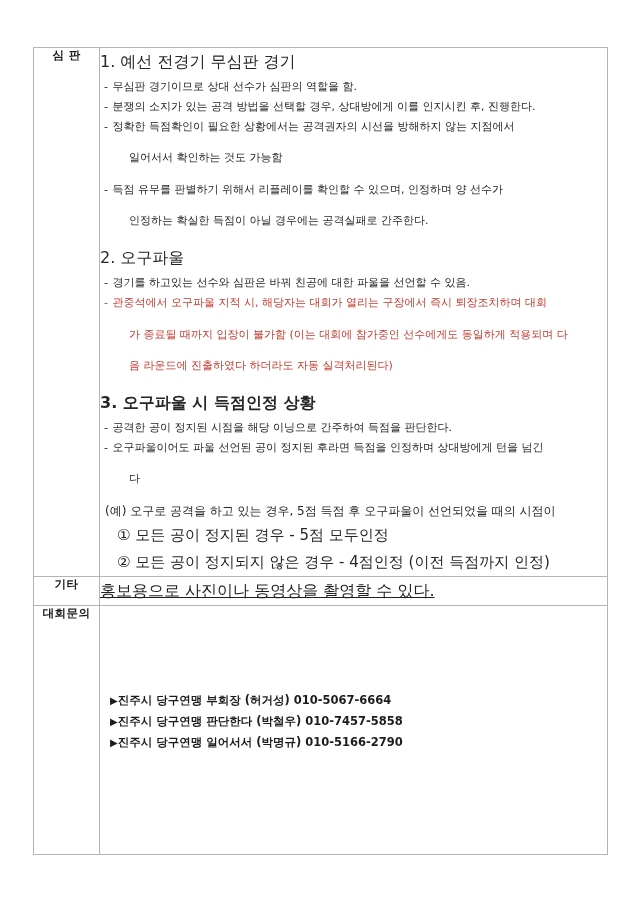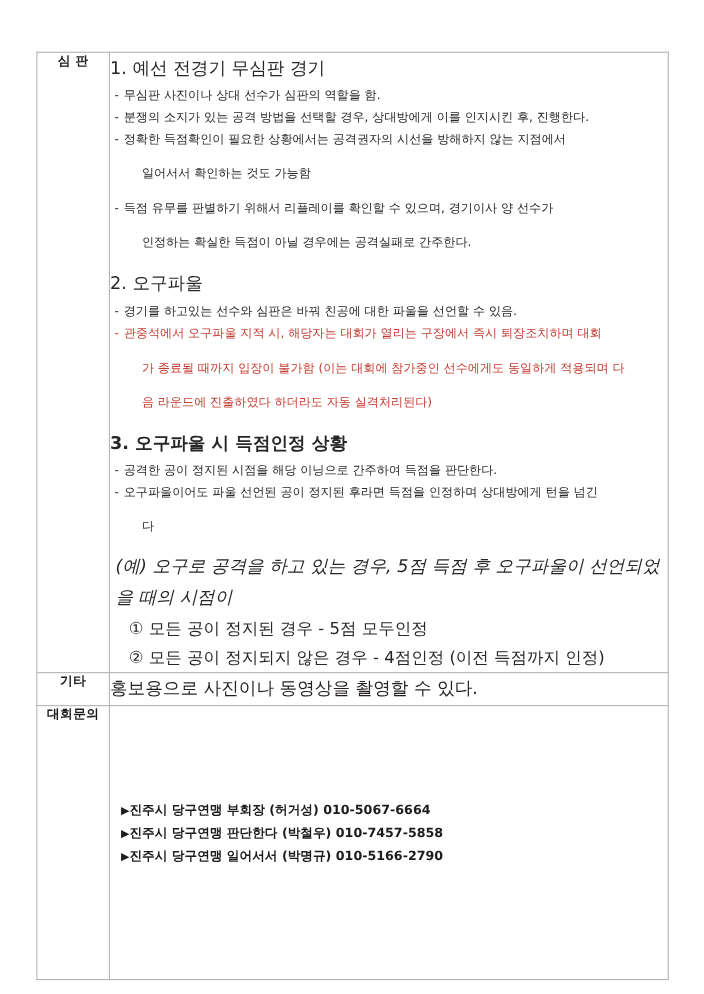--- a/index.html
+++ b/index.html
@@ -83,36 +83,36 @@
     padding-left: 17px;
     font-size: 11px;
     line-height: 1.78;
   }
 
   .item.red, .cont.red, .red { color: #c23b30; }
 
   .example {
     margin: 0;
     padding-left: 5px;
-    font-size: 16px;
-    line-height: 1.78;
-    font-style: italic;
+    font-size: 12px;
+    line-height: 1.78;
   }
 
   .numbered {
     margin: 0;
     padding-left: 17px;
     font-size: 15px;
     line-height: 1.78;
   }
 
   .other-cell {
     padding: 14px 8px 16px 10px;
     font-size: 11px;
     line-height: 1.78;
+    text-decoration: underline;
   }
 
   .contact-cell {
     padding: 0;
     height: 248px;
     position: relative;
   }
   .contact-list {
     position: absolute;
     left: 10px;
@@ -135,25 +135,25 @@
 
   <table class="doc-table">
     <tbody>
 
       <tr>
         <td class="label-cell">심 판</td>
         <td class="body-cell">
 
           <div class="block">
             <p class="heading">1. 예선 전경기 무심판 경기</p>
-            <p class="item"><span class="dash">-</span> <span>무심판 사진이나 상대 선수가 심판의 역할을 함.</span></p>
+            <p class="item"><span class="dash">-</span> <span>무심판 경기이므로 상대 선수가 심판의 역할을 함.</span></p>
             <p class="item"><span class="dash">-</span> <span>분쟁의 소지가 있는 공격 방법을 선택할 경우, 상대방에게 이를 인지시킨 후, 진행한다.</span></p>
             <p class="item"><span class="dash">-</span> <span>정확한 득점확인이 필요한 상황에서는 공격권자의 시선을 방해하지 않는 지점에서</span></p>
             <p class="cont">일어서서 확인하는 것도 가능함</p>
-            <p class="item"><span class="dash">-</span> <span>득점 유무를 판별하기 위해서 리플레이를 확인할 수 있으며, 경기이사 양 선수가</span></p>
+            <p class="item"><span class="dash">-</span> <span>득점 유무를 판별하기 위해서 리플레이를 확인할 수 있으며, 인정하며 양 선수가</span></p>
             <p class="cont">인정하는 확실한 득점이 아닐 경우에는 공격실패로 간주한다.</p>
           </div>
 
           <div class="block">
             <p class="heading">2. 오구파울</p>
             <p class="item"><span class="dash">-</span> <span>경기를 하고있는 선수와 심판은 바꿔 친공에 대한 파울을 선언할 수 있음.</span></p>
             <p class="item red"><span class="dash">-</span> <span>관중석에서 오구파울 지적 시, 해당자는 대회가 열리는 구장에서 즉시 퇴장조치하며 대회</span></p>
             <p class="cont red">가 종료될 때까지 입장이 불가함 (이는 대회에 참가중인 선수에게도 동일하게 적용되며 다</p>
             <p class="cont red">음 라운드에 진출하였다 하더라도 자동 실격처리된다)</p>
           </div>

